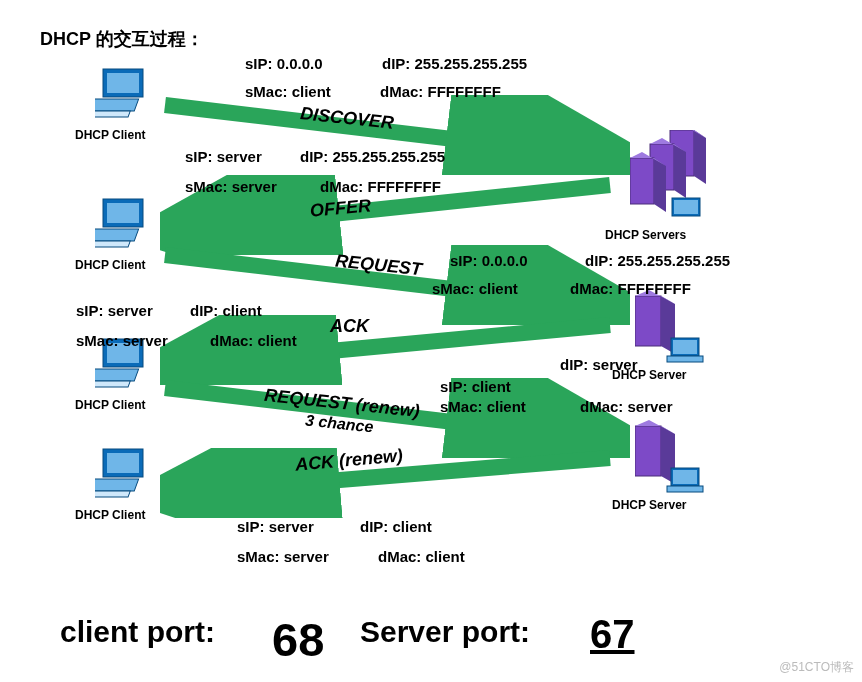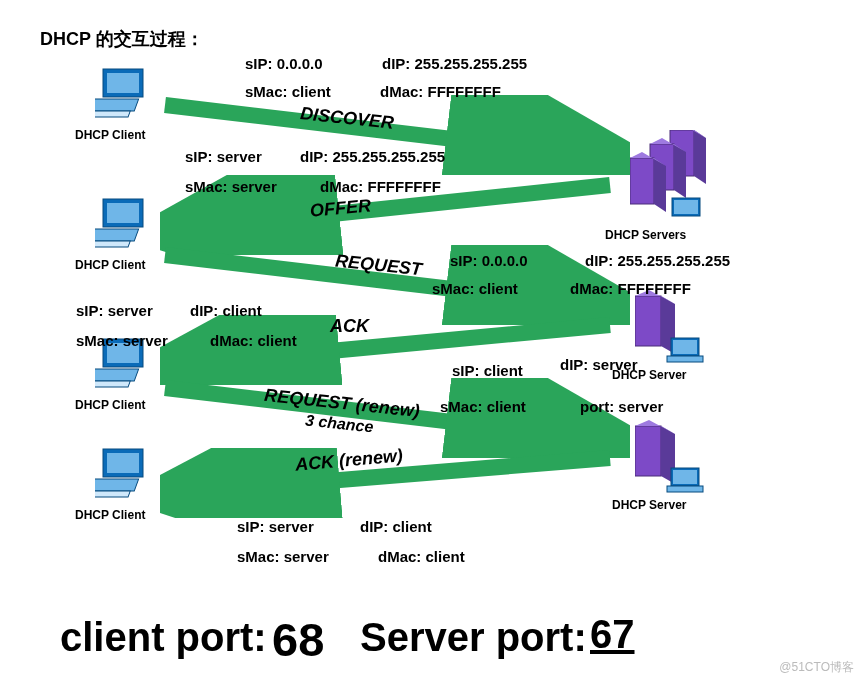--- a/index.html
+++ b/index.html
@@ -1,20 +1,20 @@
 <!DOCTYPE html>
 <html><head>
 <meta charset="utf-8">
 <style>
   body { margin:0; font-family:Arial,"Microsoft YaHei",sans-serif; width:862px; height:682px; background:#fff; position:relative; }
   .title { position:absolute; font-weight:bold; font-size:18px;margin-top:23px; }
   .lbl { position:absolute; font-weight:bold; font-size:15px; white-space:nowrap; }
   .node-label { position:absolute; font-weight:bold; font-size:12px; white-space:nowrap; }
   .msg { position:absolute; font-weight:bold; font-size:18px; font-style:italic; font-family:Arial,sans-serif; }
-  .port { position:absolute; font-weight:bold; font-size:40px; }
+  .port { position:absolute; font-weight:bold; font-size:30px; }
   .wm { position:absolute; right:8px; bottom:6px; color:#bbb; font-size:12px;text-align:center; }
   .computer { position:absolute; width:60px; height:60px; }
   .server { position:absolute; width:60px; height:70px; }
   svg.arrow { position:absolute; }
 </style>
 </head>
 <body>
 
 <div class="title" style="left:40px;top:4px;">DHCP 的交互过程：</div>
 
@@ -130,24 +130,24 @@
 <div class="lbl" style="left:585px;top:252px;">dIP: 255.255.255.255</div>
 <div class="lbl" style="left:432px;top:280px;">sMac: client</div>
 <div class="lbl" style="left:570px;top:280px;">dMac: FFFFFFFF</div>
 
 <div class="lbl" style="left:76px;top:302px;">sIP: server</div>
 <div class="lbl" style="left:190px;top:302px;">dIP: client</div>
 <div class="lbl" style="left:76px;top:332px;">sMac: server</div>
 <div class="lbl" style="left:210px;top:332px;">dMac: client</div>
 <div class="msg" style="left:330px;top:316px;">ACK</div>
 
-<div class="lbl" style="left:440px;top:362px;margin-left:12px;">sIP: client</div>
+<div class="lbl" style="left:440px;top:378px;">sIP: client</div>
 <div class="lbl" style="left:560px;top:356px;">dIP: server</div>
 <div class="lbl" style="left:440px;top:398px;">sMac: client</div>
-<div class="lbl" style="left:580px;top:398px;">port: server</div>
+<div class="lbl" style="left:580px;top:398px;">dMac: server</div>
 <div class="msg" style="left:264px;top:393px;transform:rotate(6deg);">REQUEST (renew)</div>
 <div class="msg" style="left:305px;top:415px;transform:rotate(6deg);font-size:16px;">3 chance</div>
 
 <div class="msg" style="left:295px;top:450px;transform:rotate(-5deg);">ACK (renew)</div>
 <div class="lbl" style="left:237px;top:518px;">sIP: server</div>
 <div class="lbl" style="left:360px;top:518px;">dIP: client</div>
 <div class="lbl" style="left:237px;top:548px;">sMac: server</div>
 <div class="lbl" style="left:378px;top:548px;">dMac: client</div>
 
 <div class="port" style="left:60px;top:615px;">client port:</div>

